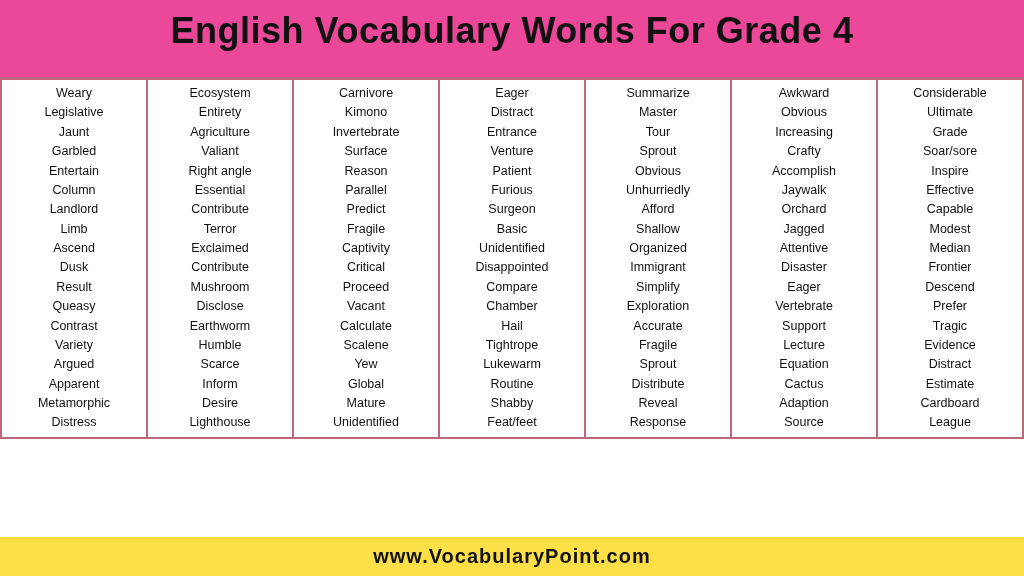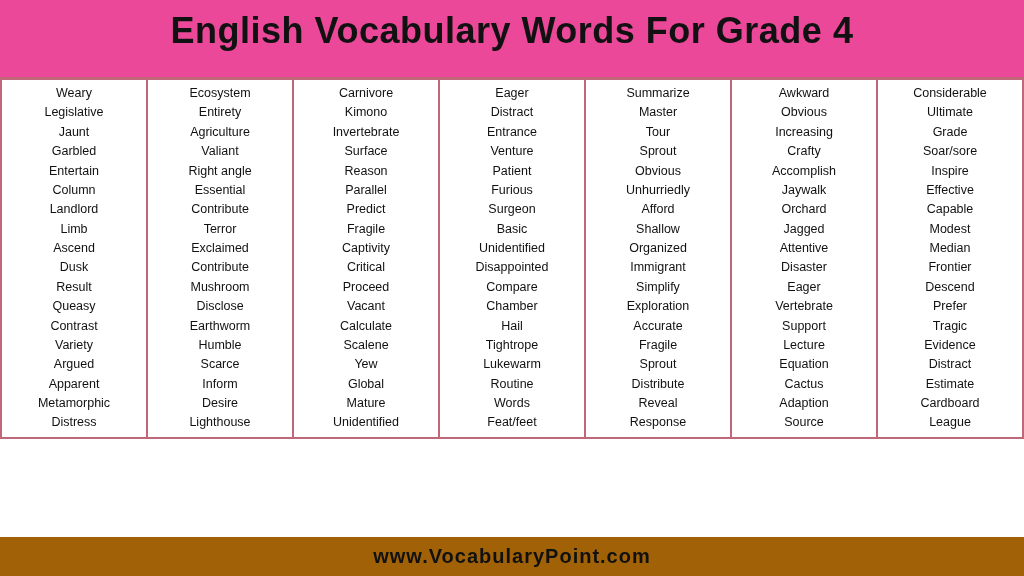--- a/index.html
+++ b/index.html
@@ -40,21 +40,21 @@
       border-right: none;
     }
     .word {
       font-size: 12.5px;
       color: #111;
       text-align: center;
       line-height: 1.55;
       white-space: nowrap;
     }
     .footer {
-      background: #a16207;
+      background: #fde047;
       text-align: center;
       padding: 8px 0;
       position: absolute;
       bottom: 0;
       width: 100%;
     }
     .footer span {
       font-size: 20px;
       font-weight: 700;
       color: #111;
@@ -141,21 +141,21 @@
       <div class="word">Surgeon</div>
       <div class="word">Basic</div>
       <div class="word">Unidentified</div>
       <div class="word">Disappointed</div>
       <div class="word">Compare</div>
       <div class="word">Chamber</div>
       <div class="word">Hail</div>
       <div class="word">Tightrope</div>
       <div class="word">Lukewarm</div>
       <div class="word">Routine</div>
-      <div class="word">Words</div>
+      <div class="word">Shabby</div>
       <div class="word">Feat/feet</div>
     </div>
     <div class="col">
       <div class="word">Summarize</div>
       <div class="word">Master</div>
       <div class="word">Tour</div>
       <div class="word">Sprout</div>
       <div class="word">Obvious</div>
       <div class="word">Unhurriedly</div>
       <div class="word">Afford</div>

